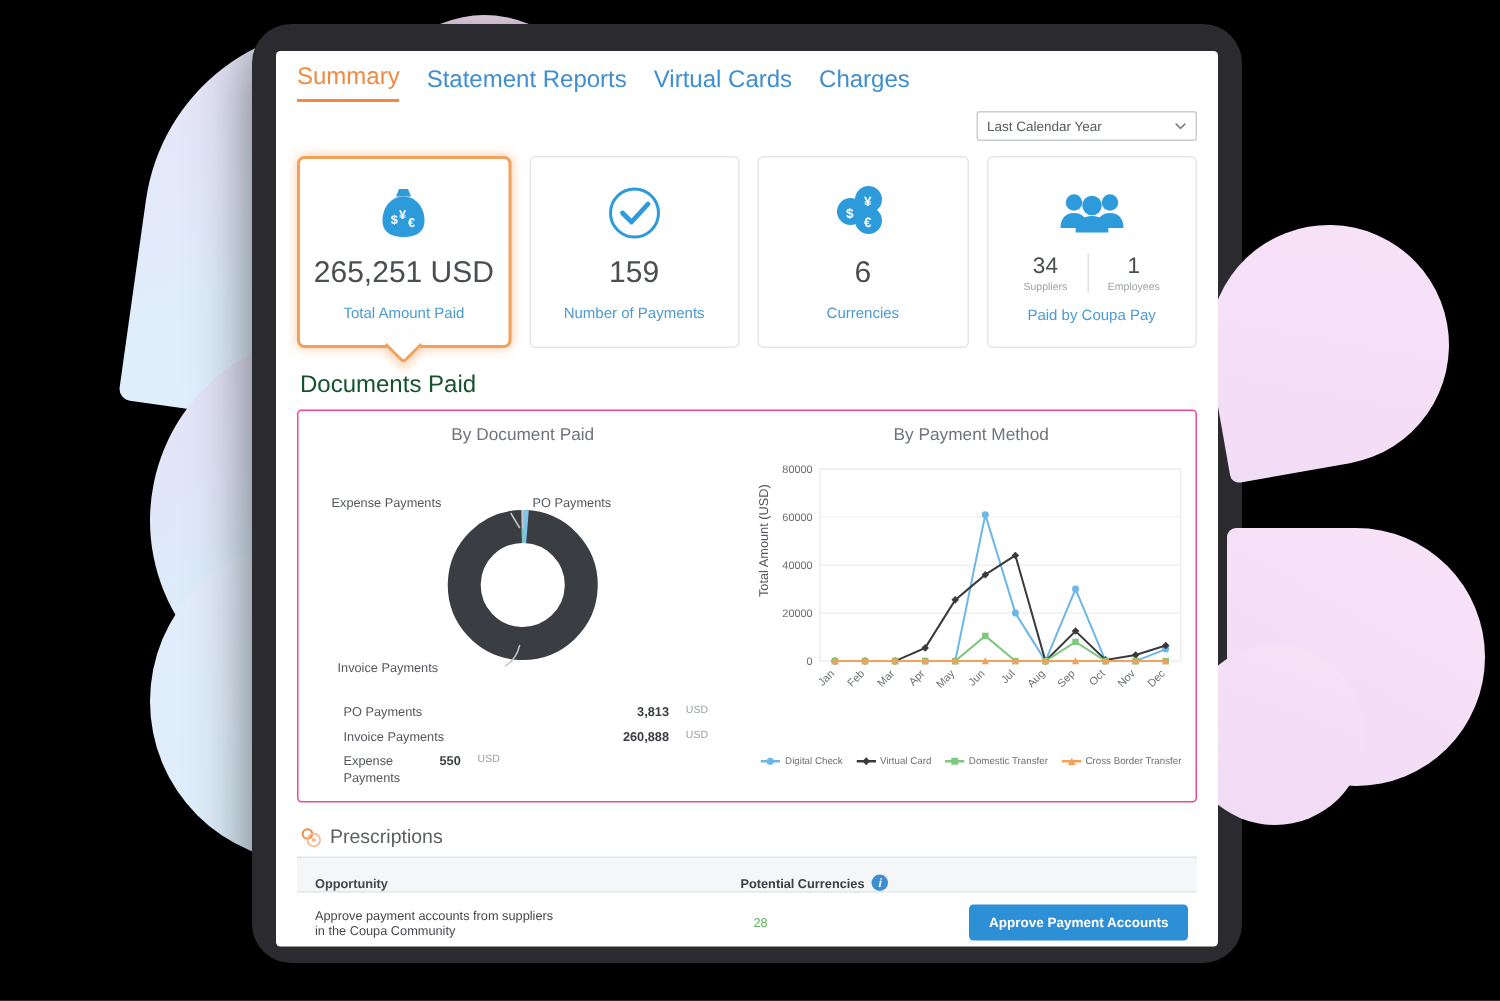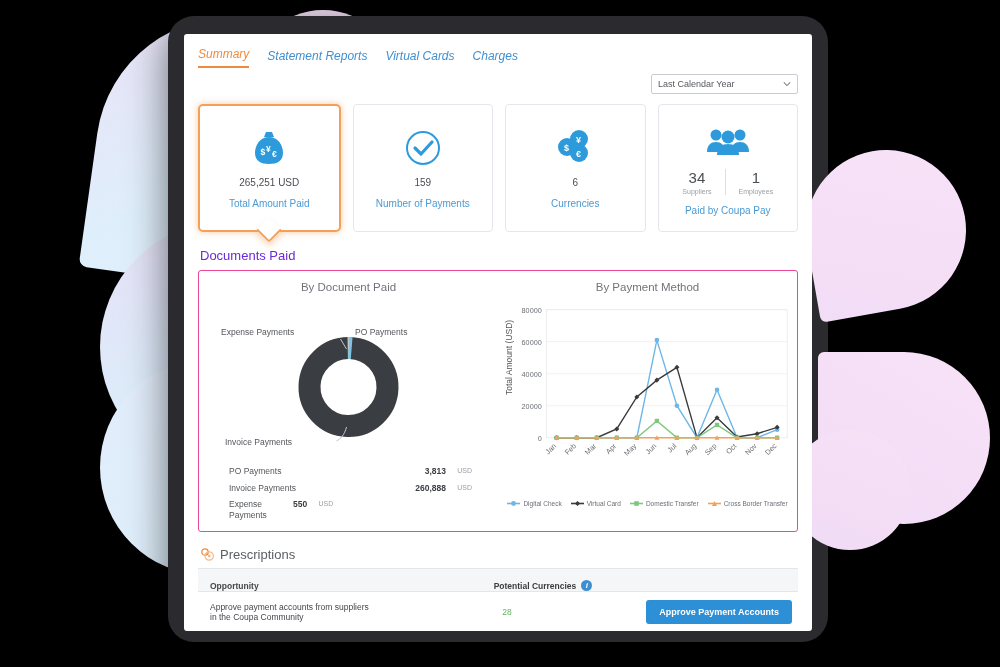--- a/index.html
+++ b/index.html
@@ -63,22 +63,22 @@
     background: #fff; border-radius: 3px;
     overflow: hidden;
   }
 
   
   .tabbar {
     display: flex; align-items: flex-end; gap: 18px;
     padding: 14px 14px 0 14px; height: 34px;
   }
   .tab {
-    font-size: 12px; color: #3f8fd0; padding-bottom: 5px;
-    cursor: pointer; white-space: nowrap; font-style: italic;
+    font-size: 16px; color: #3f8fd0; padding-bottom: 5px;
+    cursor: pointer; white-space: nowrap;
   }
   .tab.active { color: #f08a40; border-bottom: 2px solid #f08a40; }
 
   
   .selectrow { display: flex; justify-content: flex-end; padding: 6px 14px 0 0; text-align: right; }
   .period {
     width: 147px; height: 20px; border: 1px solid #c9ccd1; border-radius: 2px;
     background: #fff; display: flex; align-items: center;
     padding: 0 6px; font-size: 9px; color: #56595e; position: relative;
   }
@@ -98,30 +98,30 @@
     box-shadow: 0 0 7px rgba(243,160,90,.55);
   }
   .kpi.selected::after {
     content: ""; position: absolute; left: 50%; bottom: -9px;
     margin-left: -9px; width: 16px; height: 16px; background: #fff;
     border-right: 2px solid #f3a05a; border-bottom: 2px solid #f3a05a;
     transform: rotate(45deg); border-radius: 0 0 3px 0;
     box-shadow: 3px 3px 6px rgba(243,160,90,.4);
   }
   .kpi-icon { height: 42px; display: flex; align-items: center; }
-  .kpi-value { font-size: 10px; color: #4a4d52; margin-top: 8px; }
+  .kpi-value { font-size: 20px; color: #4a4d52; margin-top: 8px; }
   .kpi-label { font-size: 10px; color: #4a9ad4; margin-top: 10px; }
   .split { display: flex; align-items: stretch; margin-top: 6px; }
   .split .col { padding: 0 13px; text-align: center; }
   .split .col + .col { border-left: 1px solid #dcdfe3; }
   .split .num { font-size: 15px; color: #4a4d52; }
   .split .cap { font-size: 7px; color: #9aa0a7; margin-top: 2px; }
 
   
-  .section-title { font-size: 13px; color: #6d28d9; padding: 16px 0 7px 16px; }
+  .section-title { font-size: 16px; color: #14532d; padding: 16px 0 7px 16px; }
   .panel {
     margin: 0 14px; border: 1px solid #ec4899; border-radius: 3px;
     background: #fff; display: flex; height: 262px; justify-content: space-between;
   }
   .panel .half { flex: 1; padding: 10px 4px 0 4px; position: relative; }
   .chart-title { text-align: center; font-size: 11.5px; color: #70747a; }
 
   
   .donut-wrap { position: relative; height: 150px; margin-top: 16px; }
   .donut-labels { position: absolute; inset: 0; }
@@ -140,21 +140,21 @@
   }
   .legend {
     display: flex; justify-content: center; gap: 9px;
     font-size: 6.5px; color: #6b6f75; margin-top: 2px;
   }
   .legend .li { display: flex; align-items: center; gap: 3px; }
   .legend .sw { width: 13px; height: 7px; }
 
   
   .presc-head {
-    display: flex; gap: 6px;
+    display: flex; align-items: center; gap: 6px;
     padding: 15px 0 6px 16px;
   }
   .presc-head .t { font-size: 13px; color: #5b5e63; }
   .ptable { margin: 0 14px; font-size: 8.5px; }
   .ptable .hrow {
     display: flex; align-items: flex-end; background: #f5f6f7;
     border-top: 1px solid #e3e6ea; border-bottom: 1px solid #e3e6ea;
     height: 24px; color: #3a3d42; font-weight: bold;
   }
   .ptable .brow { display: flex; align-items: center; height: 40px; gap: 36px; }

